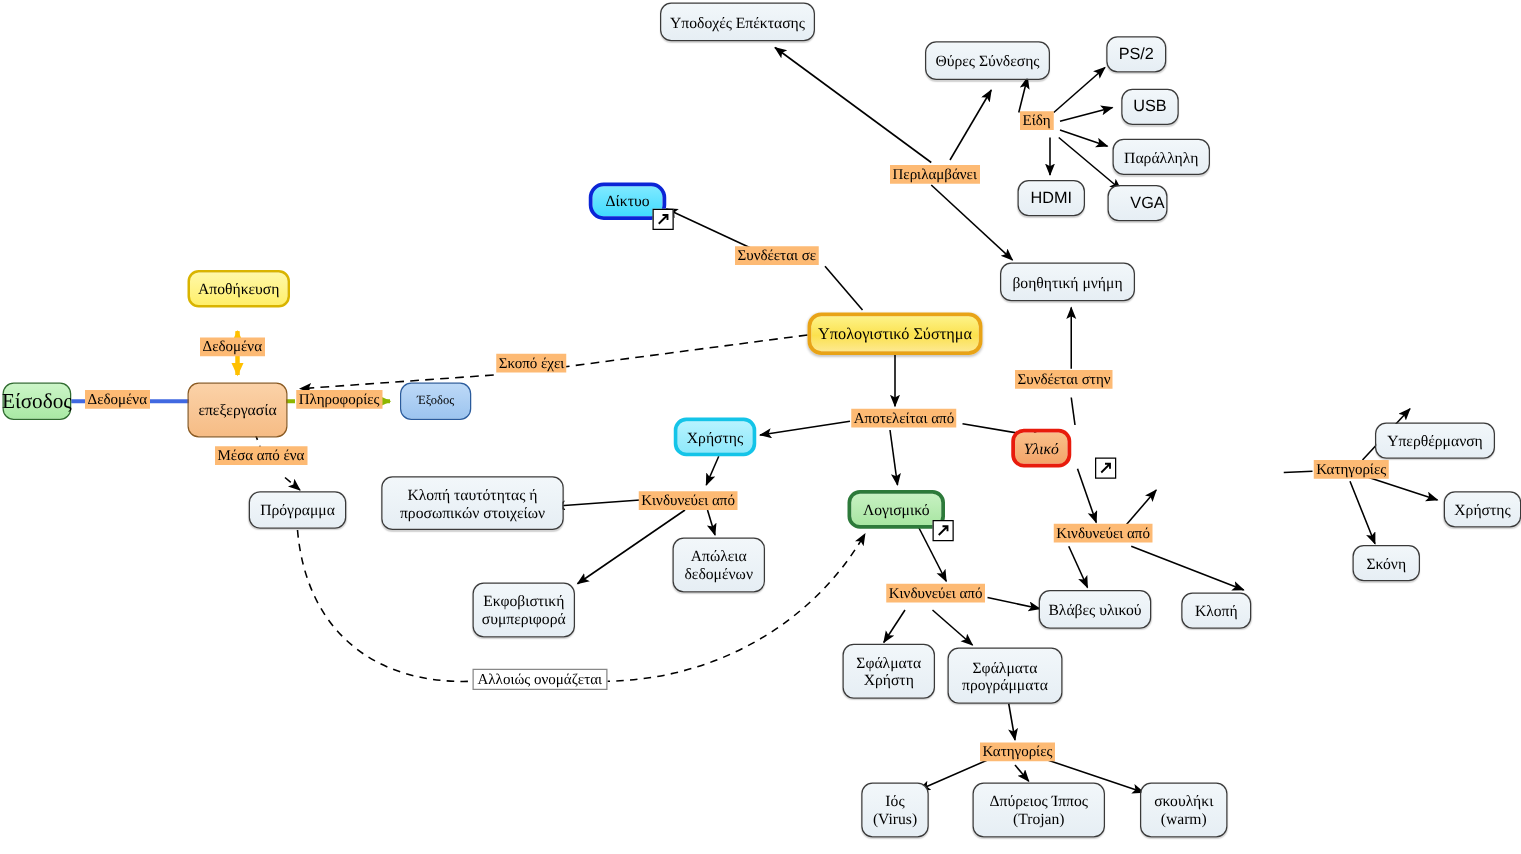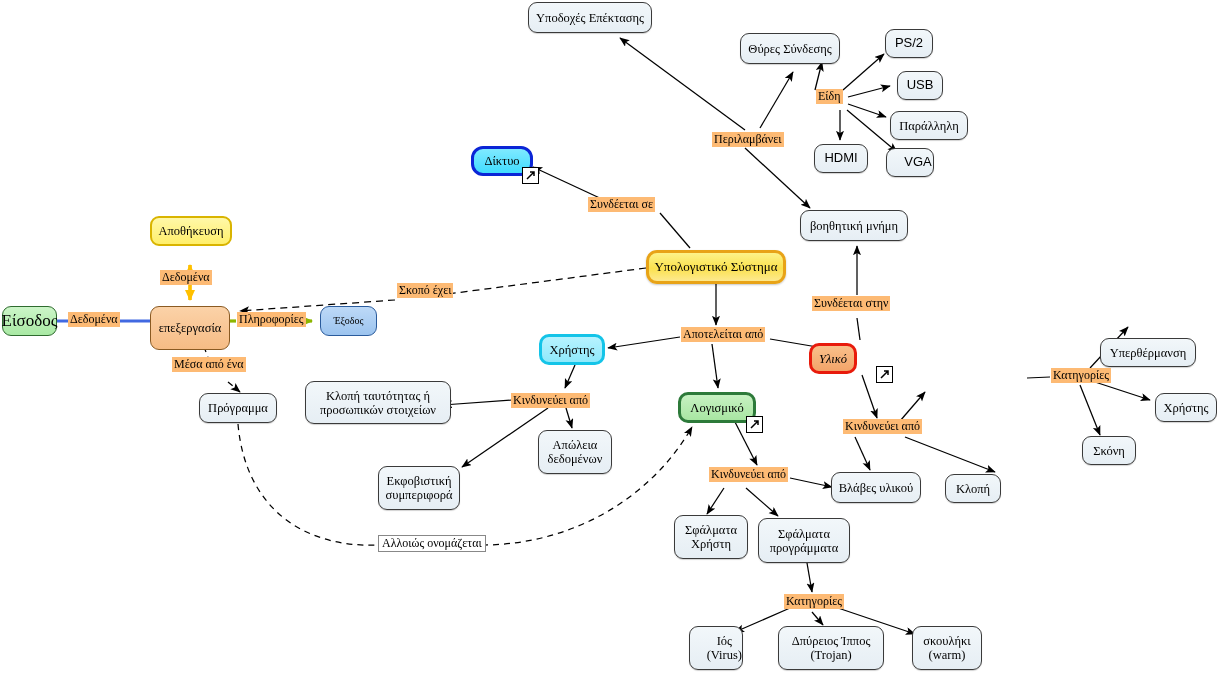--- a/index.html
+++ b/index.html
@@ -342,21 +342,21 @@
 
   <div class="node n-plain" style="left:758px;top:518px;width:92px;height:45px;">
     <span>Σφάλματα
 προγράμματα</span>
   </div>
 
   <div class="node n-plain" style="left:831px;top:472px;width:90px;height:31px;">
     <span>Βλάβες υλικού</span>
   </div>
 
-  <div class="node n-plain" style="left:689px;top:626px;width:54px;height:44px;justify-content:flex-end;">
+  <div class="node n-plain" style="left:689px;top:626px;width:54px;height:44px;">
     <span>Ιός
 (Virus)</span>
   </div>
 
   <div class="node n-plain" style="left:778px;top:626px;width:106px;height:44px;">
     <span>Δπύρειος Ίππος
 (Trojan)</span>
   </div>
 
   <div class="node n-plain" style="left:912px;top:626px;width:70px;height:44px;">

